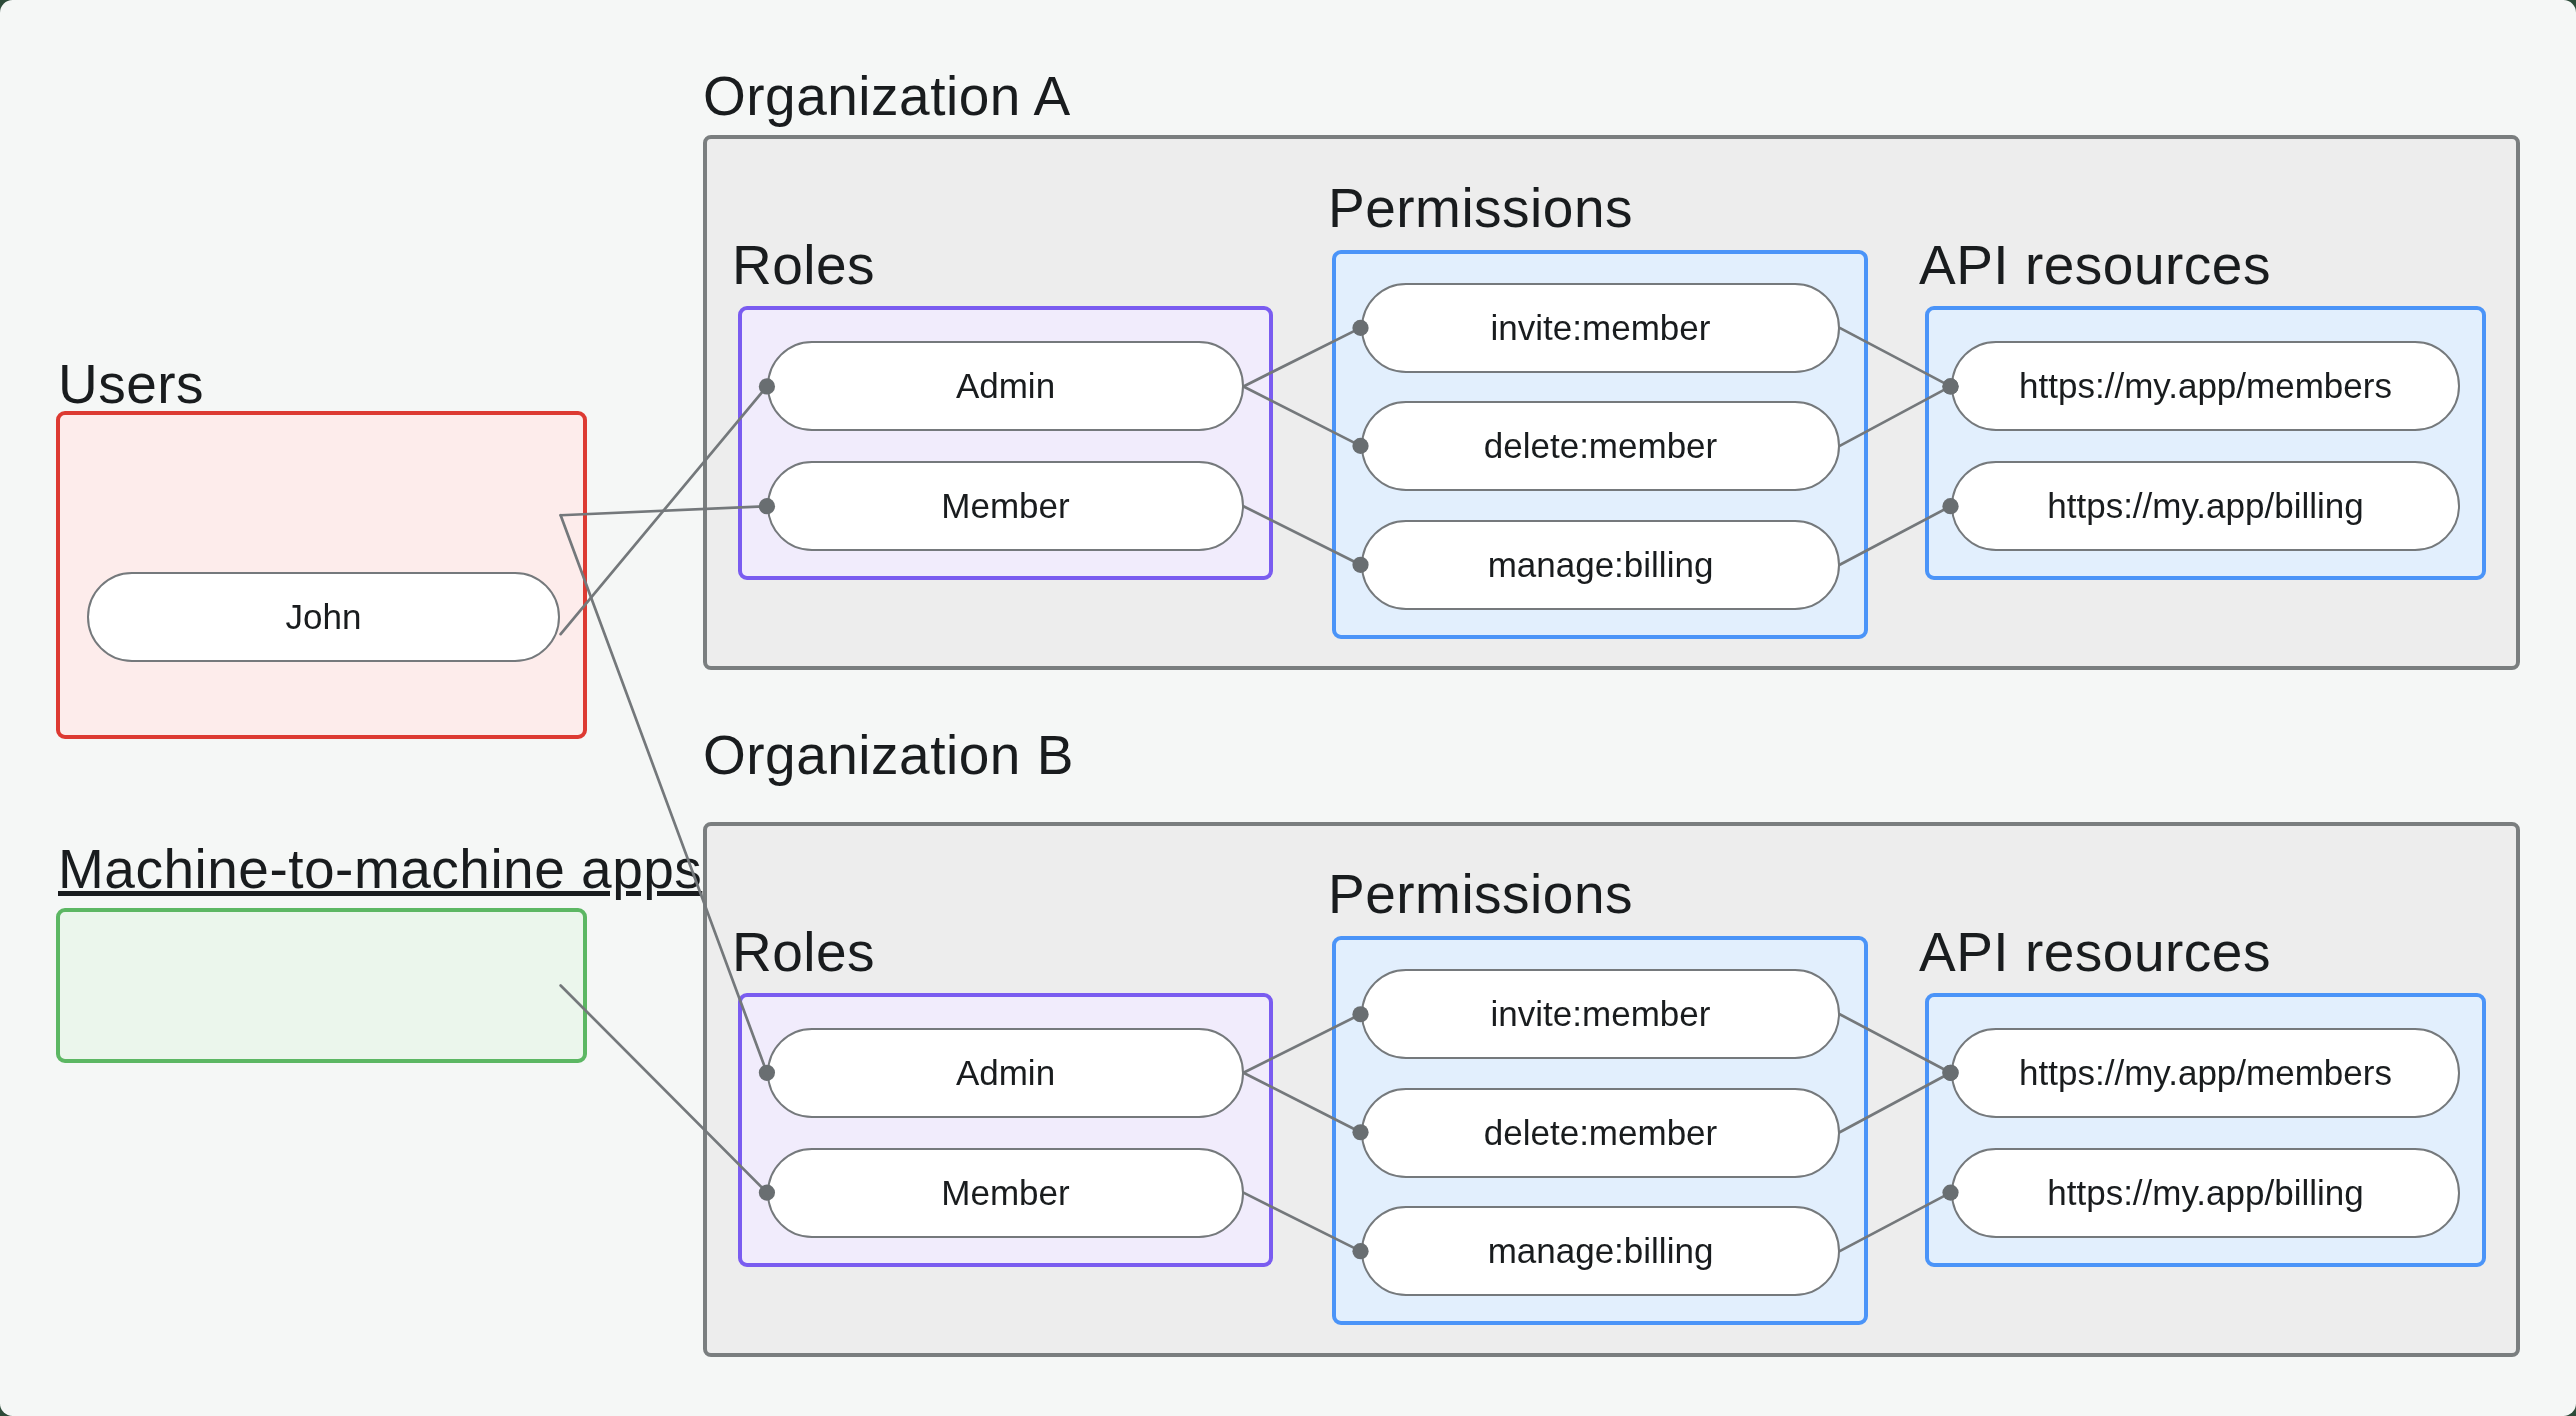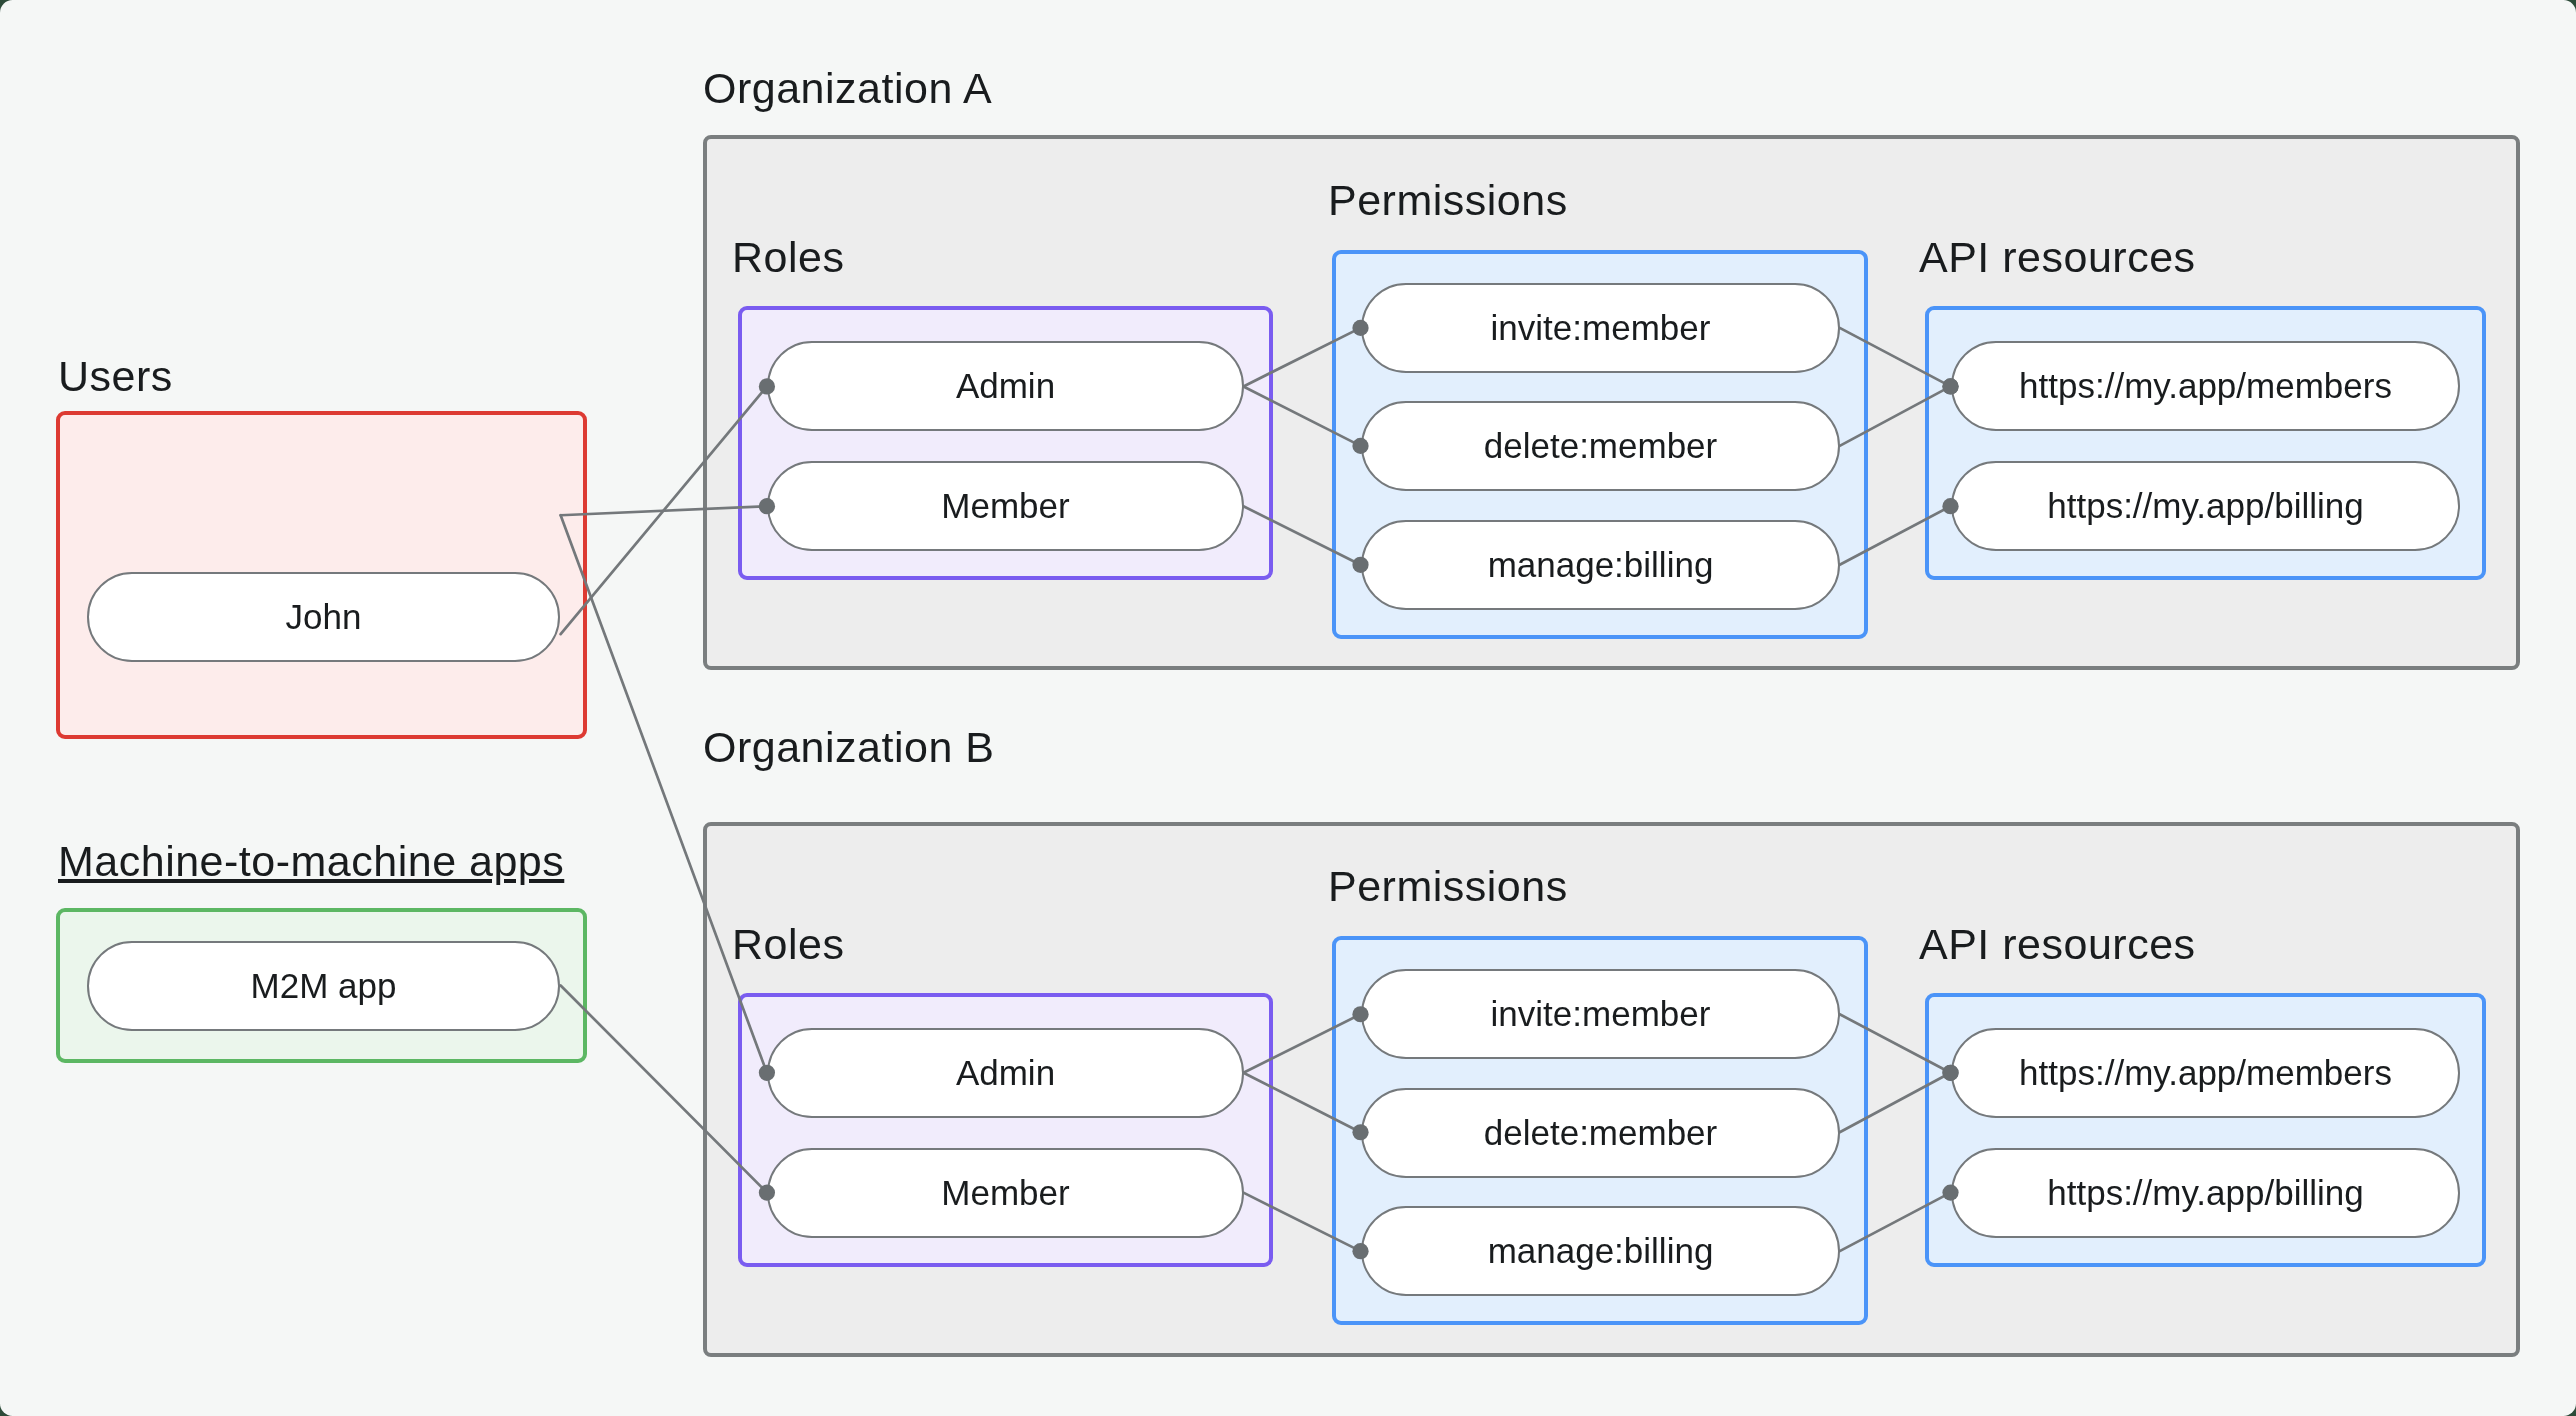--- a/index.html
+++ b/index.html
@@ -10,21 +10,21 @@
   }
   .surface {
     position: relative;
     width: 2576px; height: 1416px;
     background: var(--page-bg, #f5f7f6);
     border-radius: 12.6px;
     overflow: hidden;
   }
   .label {
     position: absolute;
-    font-size: 43px;
+    font-size: 55px;
     line-height: 1.2;
     color: var(--text, #191c1e);
     white-space: nowrap;
     letter-spacing: 0.5px;
   }
   .box { position: absolute; box-sizing: border-box; border-radius: 9px; }
   .org-box {
     background: var(--org-box-bg, #ededed);
     border: 4.5px solid var(--org-box-border, #7a7e7f);
     border-radius: 8px;
@@ -55,23 +55,20 @@
 <div class="surface">
 
   <div class="label" style="left:58px; top:351px;">Users</div>
   <div class="box users-box" style="left:56px; top:411px; width:531px; height:328px;"></div>
   <div class="node" style="left:87px; top:572px; width:473px; height:90px;">
     <span>John</span>
   </div>
 
   <div class="label" style="left:58px; top:836px;text-decoration:underline;">Machine-to-machine apps</div>
   <div class="box m2m-box" style="left:56px; top:908px; width:531px; height:155px;"></div>
-  <div class="node" style="left:87px; top:941px; width:473px; height:90px;">
-    <span>M2M app</span>
-  </div>
 
   <div class="label" style="left:703px; top:63px;">Organization A</div>
   <div class="box org-box" style="left:703px; top:135px; width:1817px; height:535px;"></div>
 
   <div class="label" style="left:732px; top:232px;">Roles</div>
   <div class="box roles-box" style="left:738px; top:306px; width:535px; height:274px;"></div>
   <div class="node" style="left:767px; top:341px; width:477px; height:90px;">
     <span>Admin</span>
   </div>
   <div class="node" style="left:767px; top:461px; width:477px; height:90px;">

